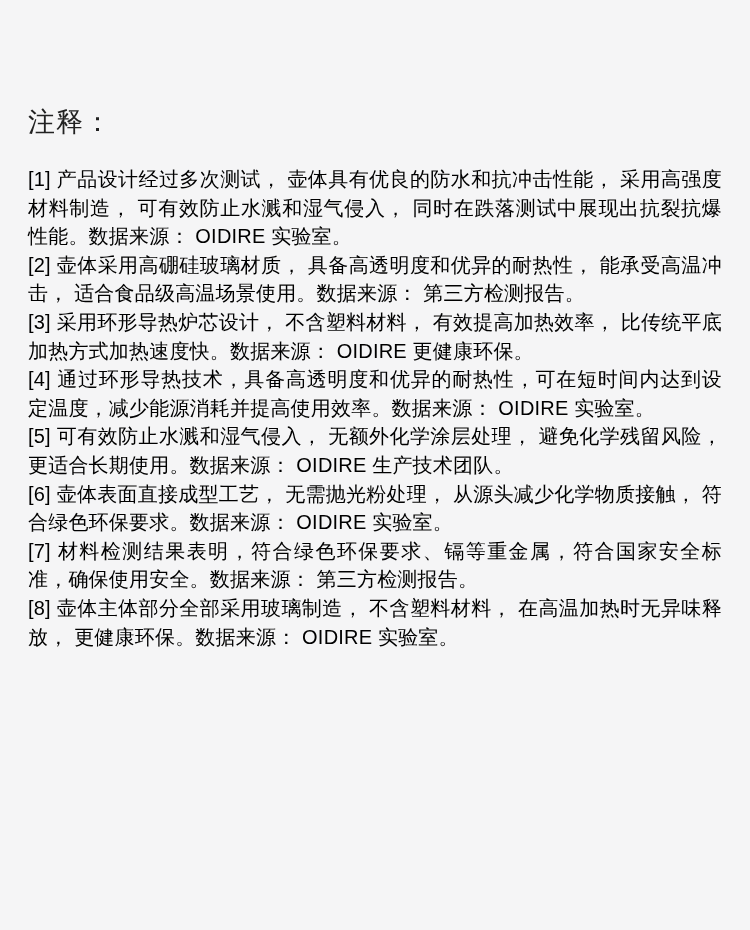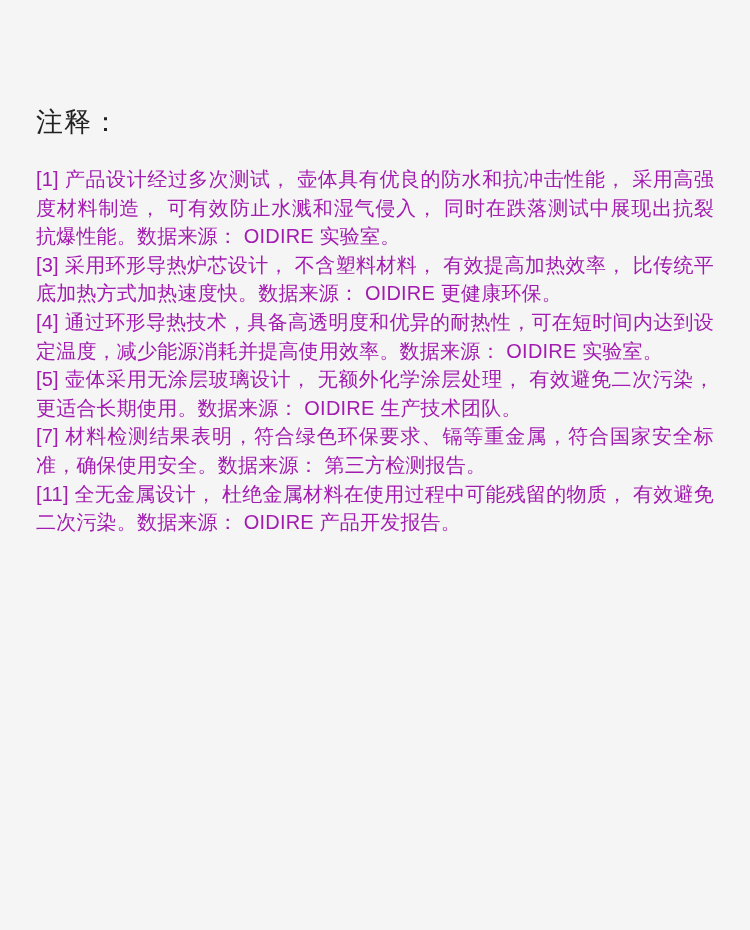--- a/index.html
+++ b/index.html
@@ -11,50 +11,52 @@
     height: 930px;
     background: #f5f5f6;
     font-family: "Liberation Sans", sans-serif;
     color: #2a2a2a;
     overflow: hidden;
   }
   .page {
     box-sizing: border-box;
     width: 750px;
     height: 930px;
-    padding: 0 36px;
+    padding: 0 28px;
   }
   .title {
     margin: 0;
     padding-top: 104px;
     font-size: 27px;
     font-weight: 500;
     letter-spacing: 1px;
     color: #222222;
   }
   .notes {
     margin-top: 25px;
   }
   .note {
     margin: 0;
     font-size: 20px;
     line-height: 28.6px;
     text-align: justify;
     text-justify: inter-ideograph;
     letter-spacing: 0.2px;
-    color: #a21caf;
+    color: #000000;
     word-break: break-all;
   }
 </style>
 </head>
 <body>
 
 <div class="page">
   <h1 class="title">注释：</h1>
   <div class="notes">
       <p class="note"><span>[1]</span> <span>产品设计经过多次测试， 壶体具有优良的防水和抗冲击性能， 采用高强度材料制造， 可有效防止水溅和湿气侵入， 同时在跌落测试中展现出抗裂抗爆性能。</span><span>数据来源： OIDIRE 实验室。</span></p>
+      <p class="note"><span>[2]</span> <span>壶体采用高硼硅玻璃材质， 具备高透明度和优异的耐热性， 能承受高温冲击， 适合食品级高温场景使用。</span><span>数据来源： 第三方检测报告。</span></p>
       <p class="note"><span>[3]</span> <span>采用环形导热炉芯设计， 不含塑料材料， 有效提高加热效率， 比传统平底加热方式加热速度快。</span><span>数据来源： OIDIRE 更健康环保。</span></p>
       <p class="note"><span>[4]</span> <span>通过环形导热技术，具备高透明度和优异的耐热性，可在短时间内达到设定温度，减少能源消耗并提高使用效率。</span><span>数据来源： OIDIRE 实验室。</span></p>
-      <p class="note"><span>[5]</span> <span>壶体采用无涂层玻璃设计， 无额外化学涂层处理， 有效避免二次污染， 更适合长期使用。</span><span>数据来源： OIDIRE 生产技术团队。</span></p>
+      <p class="note"><span>[5]</span> <span>可有效防止水溅和湿气侵入， 无额外化学涂层处理， 避免化学残留风险， 更适合长期使用。</span><span>数据来源： OIDIRE 生产技术团队。</span></p>
+      <p class="note"><span>[6]</span> <span>壶体表面直接成型工艺， 无需抛光粉处理， 从源头减少化学物质接触， 符合绿色环保要求。</span><span>数据来源： OIDIRE 实验室。</span></p>
       <p class="note"><span>[7]</span> <span>材料检测结果表明，符合绿色环保要求、镉等重金属，符合国家安全标准，确保使用安全。</span><span>数据来源： 第三方检测报告。</span></p>
-      <p class="note"><span>[11]</span> <span>全无金属设计， 杜绝金属材料在使用过程中可能残留的物质， 有效避免二次污染。</span><span>数据来源： OIDIRE 产品开发报告。</span></p>
+      <p class="note"><span>[8]</span> <span>壶体主体部分全部采用玻璃制造， 不含塑料材料， 在高温加热时无异味释放， 更健康环保。</span><span>数据来源： OIDIRE 实验室。</span></p>
     </div>
 </div>
 
 </body></html>

